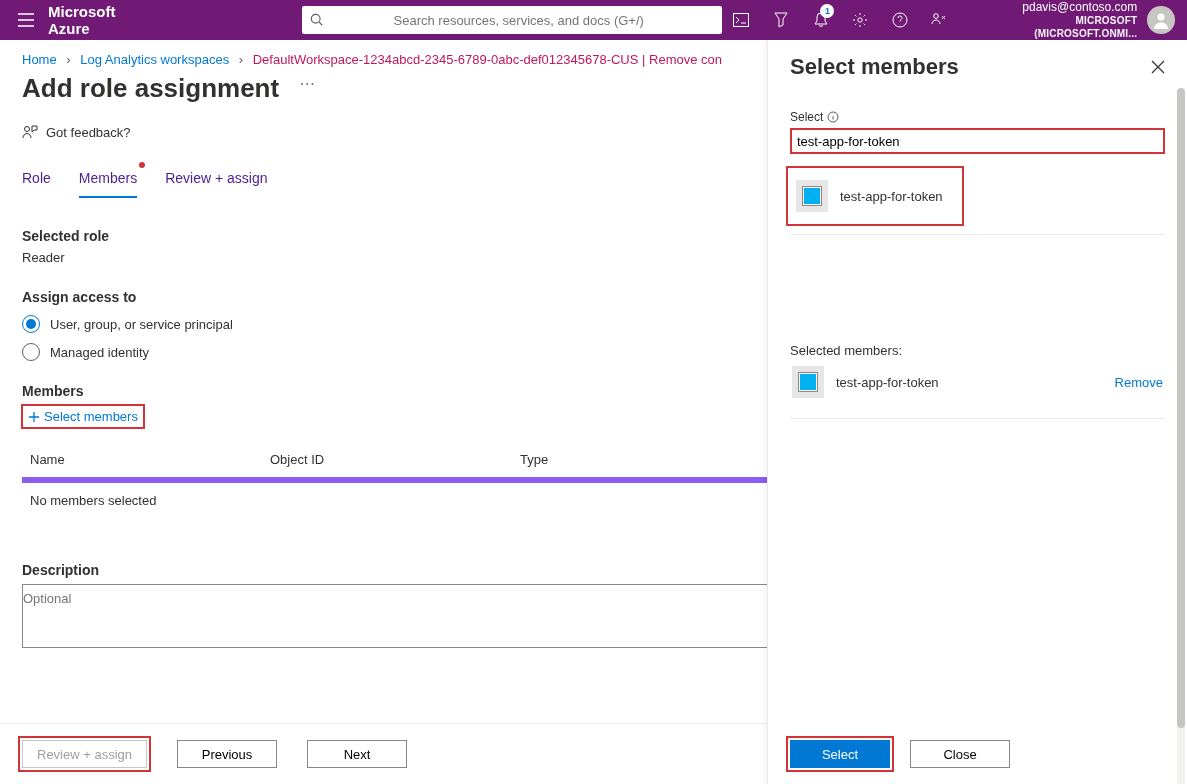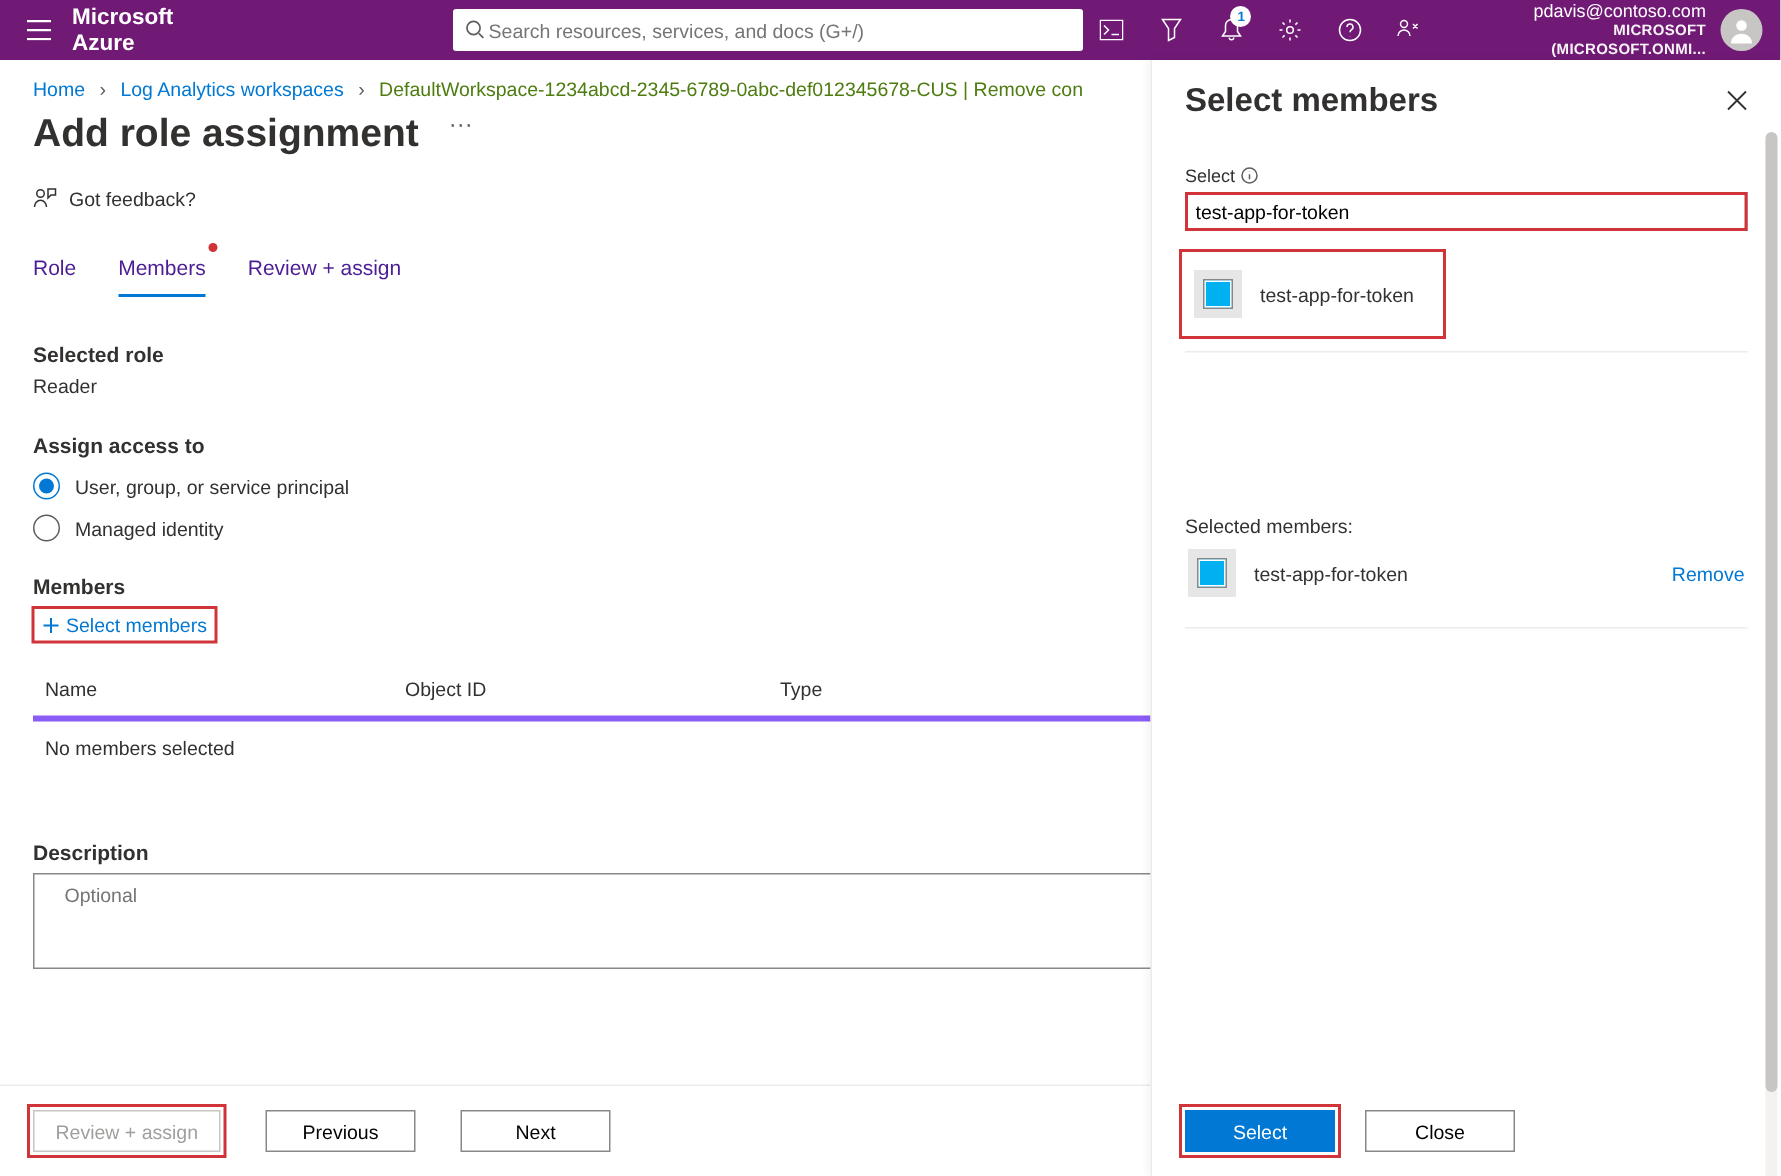--- a/index.html
+++ b/index.html
@@ -5,33 +5,33 @@
   * { box-sizing: border-box; }
   html, body { margin: 0; padding: 0; font-family: 'Segoe UI', Arial, sans-serif; font-size: 13px; color: #323130; background: #fff; }
   body { width: 1187px; height: 784px; overflow: hidden; position: relative; }
 
   
   .top-header { background: #701a75; height: 40px; display: flex; align-items: center; color: #fff; padding: 0 8px; }
   .hamburger { padding: 0 10px; display: flex; align-items: center; cursor: pointer; }
   .brand { font-size: 15px; font-weight: 600; padding: 0 12px 0 4px; }
   .search-wrap { flex: 0 0 auto; margin-left: 130px; }
   .search-box { width: 420px; height: 28px; background: #fff; border-radius: 2px; display: flex; align-items: center; padding: 0 8px; color: #605e5c; }
-  .search-box input { border: none; outline: none; flex: 1; font-size: 13px; color: #323130; background: transparent; }
+  .search-box input { border: none; outline: none; flex: 1; font-size: 13px; color: #323130; background: transparent; text-align: center; }
   .header-icons { margin-left: auto; display: flex; align-items: center; }
   .hicon { width: 40px; height: 40px; display: flex; align-items: center; justify-content: center; cursor: pointer; position: relative; }
   .badge { position: absolute; top: 4px; right: 6px; background: #fff; color: #0078d4; font-size: 9px; border-radius: 8px; min-width: 14px; height: 14px; display: flex; align-items: center; justify-content: center; font-weight: 600; }
   .user-block { text-align: right; padding: 0 6px 0 12px; font-size: 12px; line-height: 1.25; }
   .user-block .tenant { font-size: 10px; font-weight: 600; letter-spacing: .2px; opacity: .95; }
   .avatar { width: 28px; height: 28px; background: #c8c6c4; border-radius: 50%; display: flex; align-items: center; justify-content: center; margin: 0 4px; }
 
   
   .crumbs { padding: 12px 22px 4px 22px; font-size: 13px; color: #605e5c; white-space: nowrap; overflow: hidden; }
   .crumbs a { color: #0078d4; text-decoration: none; cursor: pointer; }
   .crumbs .sep { color: #605e5c; padding: 0 6px; }
-  .crumbs .gray { color: #4d7c0f; }
+  .crumbs .gray { color: #be185d; }
 
   
   .page-title-row { display: flex; align-items: flex-start; padding: 2px 40px 8px 22px; }
   .page-title { font-size: 26px; font-weight: 600; }
   .ellipsis-btn { margin-left: 14px; font-size: 16px; color: #605e5c; cursor: pointer; padding: 2px 6px; }
 
   .feedback-row { padding: 12px 22px; display: flex; align-items: center; color: #323130; cursor: pointer; font-size: 13px; }
   .feedback-row svg { margin-right: 8px; }
 
   
@@ -50,26 +50,26 @@
   .radio.checked { border-color: #0078d4; }
   .radio.checked::after { content: ''; width: 10px; height: 10px; background: #0078d4; border-radius: 50%; }
 
   .link-action { color: #0078d4; cursor: pointer; display: inline-flex; align-items: center; gap: 4px; padding: 4px 2px; }
   .hl { outline: 2px solid #d13438; outline-offset: -1px; padding: 4px 6px; }
   .hl-wide { outline: 2px solid #d13438; outline-offset: 2px; }
 
   .members-table { margin-top: 14px; }
   .members-table .thead, .members-table .trow { display: flex; padding: 10px 8px; }
   .members-table .thead { color: #323130; font-weight: 400; }
-  .members-table .trow { border-top: 4px solid #8b5cf6; color: #323130; }
+  .members-table .trow { border-top: 6px solid #8b5cf6; color: #323130; }
   .col-name { flex: 0 0 240px; }
   .col-obj { flex: 0 0 250px; }
   .col-type { flex: 1; }
 
-  .desc-box { width: 864px; height: 64px; border: 1px solid #8a8886; padding: 6px 20px; color: #4d7c0f; font-size: 13px; resize:none; font-family: inherit; }
+  .desc-box { width: 864px; height: 64px; border: 1px solid #8a8886; padding: 6px 0; color: #4d7c0f; font-size: 13px; resize:none; font-family: inherit; }
 
   
   .footer { position: absolute; left: 0; right: 0; bottom: 0; border-top: 1px solid #edebe9; padding: 16px 22px; display: flex; gap: 30px; background: #fff; }
   .btn { min-width: 100px; height: 28px; display: inline-flex; align-items: center; justify-content: center; border: 1px solid #8a8886; background: #fff; cursor: pointer; font-size: 13px; padding: 0 14px; }
   .btn.disabled { color: #a19f9d; border-color: #c8c6c4; background: #fff; cursor: default; }
   .btn.primary { background: #0078d4; color: #fff; border-color: #0078d4; }
 
   
   .panel { position: absolute; top: 40px; right: 0; width: 420px; height: 744px; background: #fff; border-left: 1px solid #edebe9; box-shadow: -2px 0 6px rgba(0,0,0,.06); display: flex; flex-direction: column; }
   .panel-header { display: flex; align-items: center; justify-content: space-between; padding: 14px 22px 10px 22px; }

